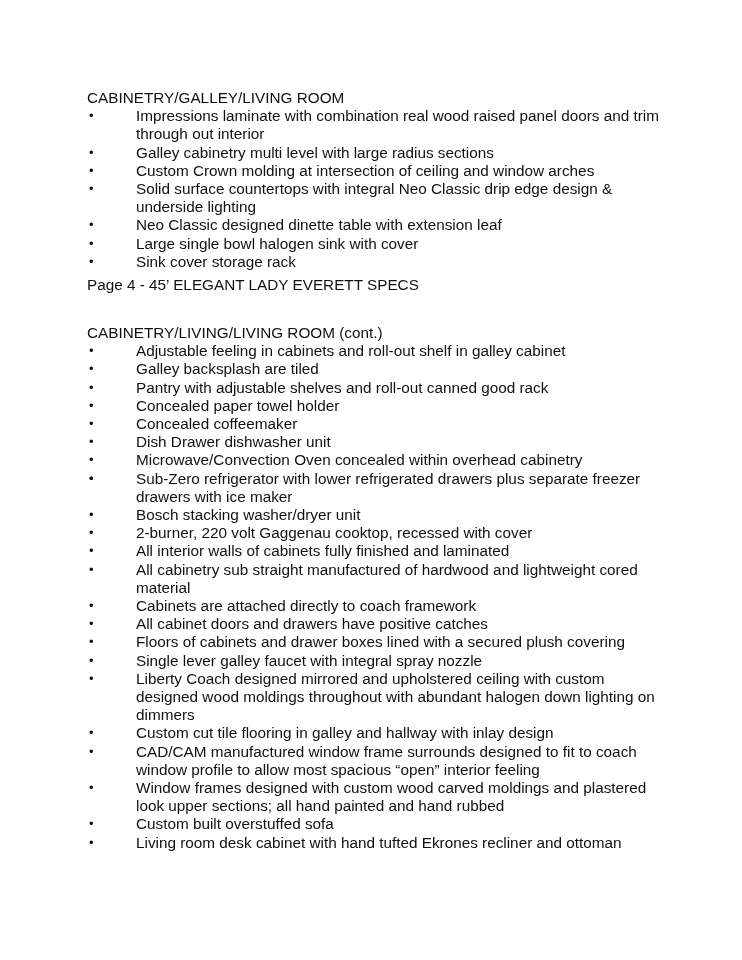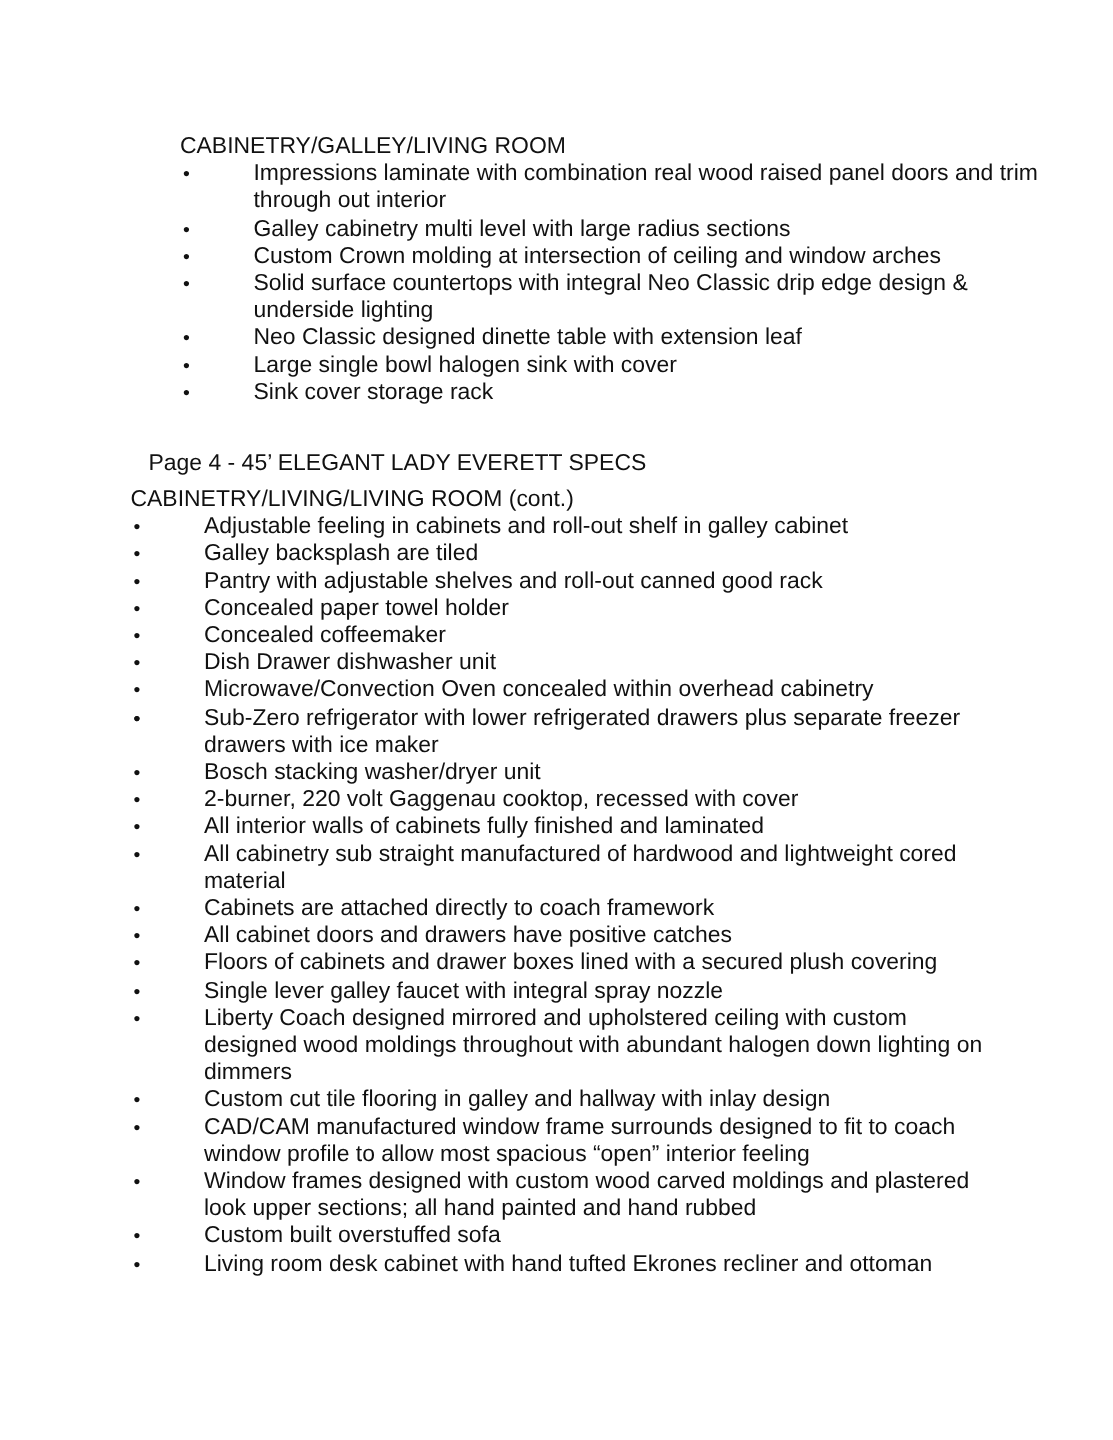--- a/index.html
+++ b/index.html
@@ -51,22 +51,22 @@
       position: absolute;
       left: 2px;
       top: 0;
       width: 10px;
       font-size: 13px;
     }
     ul.bullets li .text {
       display: block;
       width: 530px;
     }
-    #section-1 { top: 89px; margin-left: 33px; }
-    #page-header { top: 300px; margin-left: 12px; }
+    #section-1 { top: 89px; }
+    #page-header { top: 276px; }
     #section-2 { top: 324px; }
   </style>
 </head>
 <body>
 
 <div class="page">
 
   <div class="section" id="section-1">
     <h2 class="heading">CABINETRY/GALLEY/LIVING ROOM</h2>
     <ul class="bullets">

